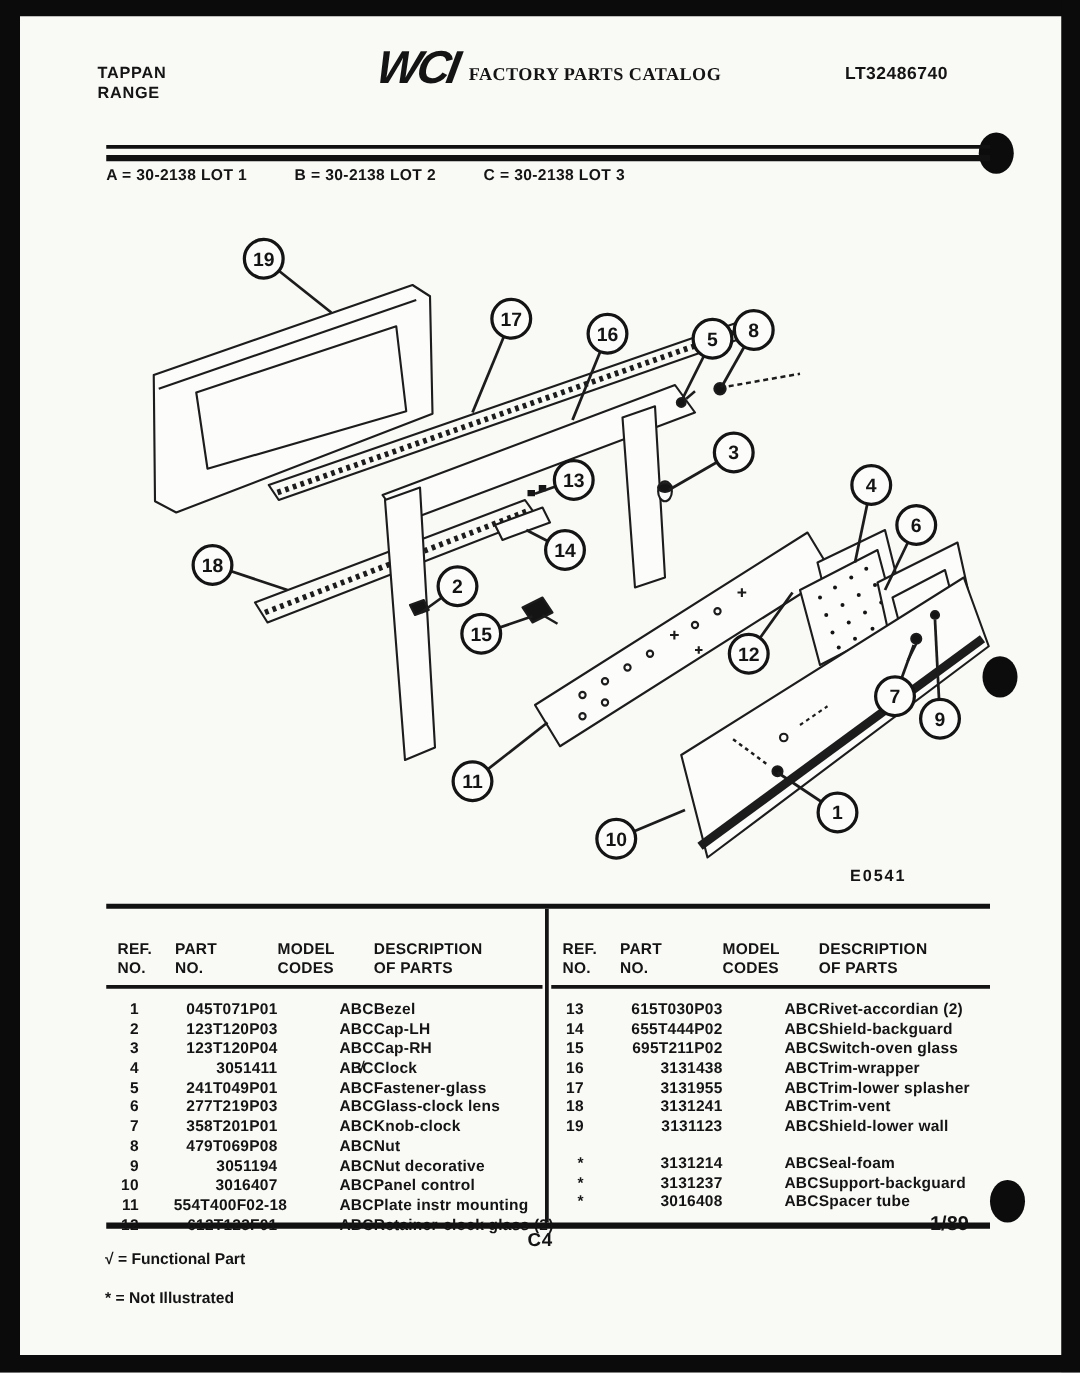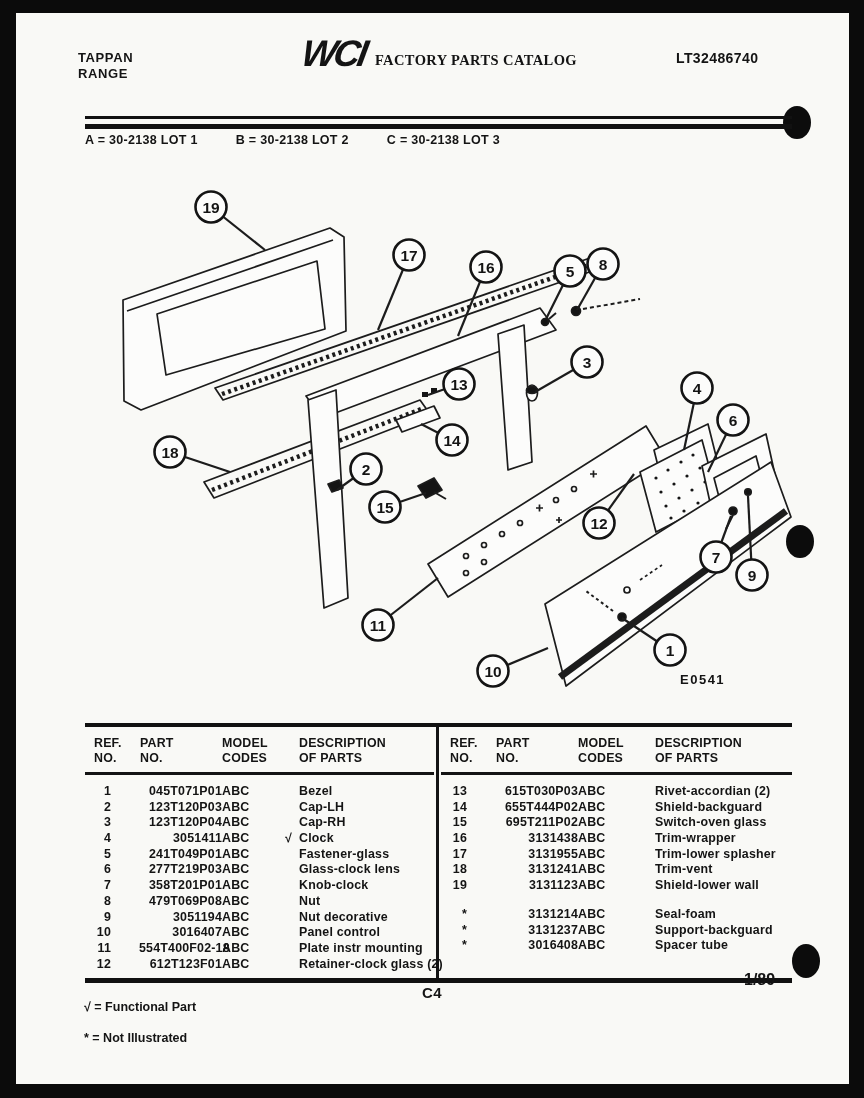--- a/index.html
+++ b/index.html
@@ -25,38 +25,38 @@
   .wci-logo{font-size:37px;font-style:italic;font-weight:900;letter-spacing:-3px;transform:skewX(-10deg);line-height:36px;}
   .catalog-title{font-size:14.5px;letter-spacing:.4px;margin-left:10px;padding-top:12px;font-family:Liberation Serif, serif;}
   .doc-number{position:absolute;left:676px;top:50px;font-size:14px;letter-spacing:.4px;}
   .double-rule{position:absolute;left:85px;top:116px;width:707px;height:5px;
     border-top:3px solid #111;border-bottom:5px solid #111;}
   .lot-line{position:absolute;left:85px;top:133px;display:flex;font-size:12.5px;letter-spacing:.3px;}
   .lot-line span{margin-right:38px;}
 
   
   .diagram-svg{position:absolute;left:0;top:0;width:864px;height:1098px;}
-  .drawing-code{position:absolute;left:680px;top:672px;font-size:13px;letter-spacing:1.5px;}
+  .drawing-code{position:absolute;left:680px;top:693px;font-size:13px;letter-spacing:1.5px;}
 
   
   .parts-table{position:absolute;left:85px;top:723px;width:707px;height:251px;
     border-top:4px solid #111;border-bottom:5px solid #111;font-size:12.4px;letter-spacing:.2px;}
   .table-divider{position:absolute;left:351px;top:0;bottom:0;width:2.5px;background:#141414;}
   .half{position:absolute;top:0;height:100%;}
   .half-left{left:0;width:349px;}
   .half-right{left:356px;right:0;}
-  .thead{display:grid;grid-template-columns:46px 82px 77px 1fr;padding:9px 0 6px 9px;
+  .thead{display:grid;grid-template-columns:46px 82px 77px 1fr;padding:25px 0 6px 9px;
     border-bottom:3px solid #141414;line-height:15px;}
   .thead .hcell div{white-space:nowrap;}
   .tbody{margin-top:9px;}
   .tbody.extra{margin-top:13px;}
   .row{display:grid;grid-template-columns:17px 111px 77px 1fr;padding-left:9px;line-height:15.7px;height:15.7px;}
   .c-ref{text-align:right;}
   .c-part{padding-left:28px;white-space:nowrap;text-align:right;}
-  .c-codes{white-space:nowrap;}
+  .c-codes{white-space:nowrap;text-align:right;}
   .c-desc{position:relative;white-space:nowrap;}
   .c-desc .mark{position:absolute;left:-14px;}
 
   
   .fn1{position:absolute;left:84px;top:1000px;font-size:12.5px;}
   .fn2{position:absolute;left:84px;top:1031px;font-size:12.5px;}
   .page-code{position:absolute;left:422px;top:984px;font-size:15px;letter-spacing:.5px;}
   .date-code{position:absolute;left:744px;top:971px;font-size:16px;}
 </style>
 </head>

